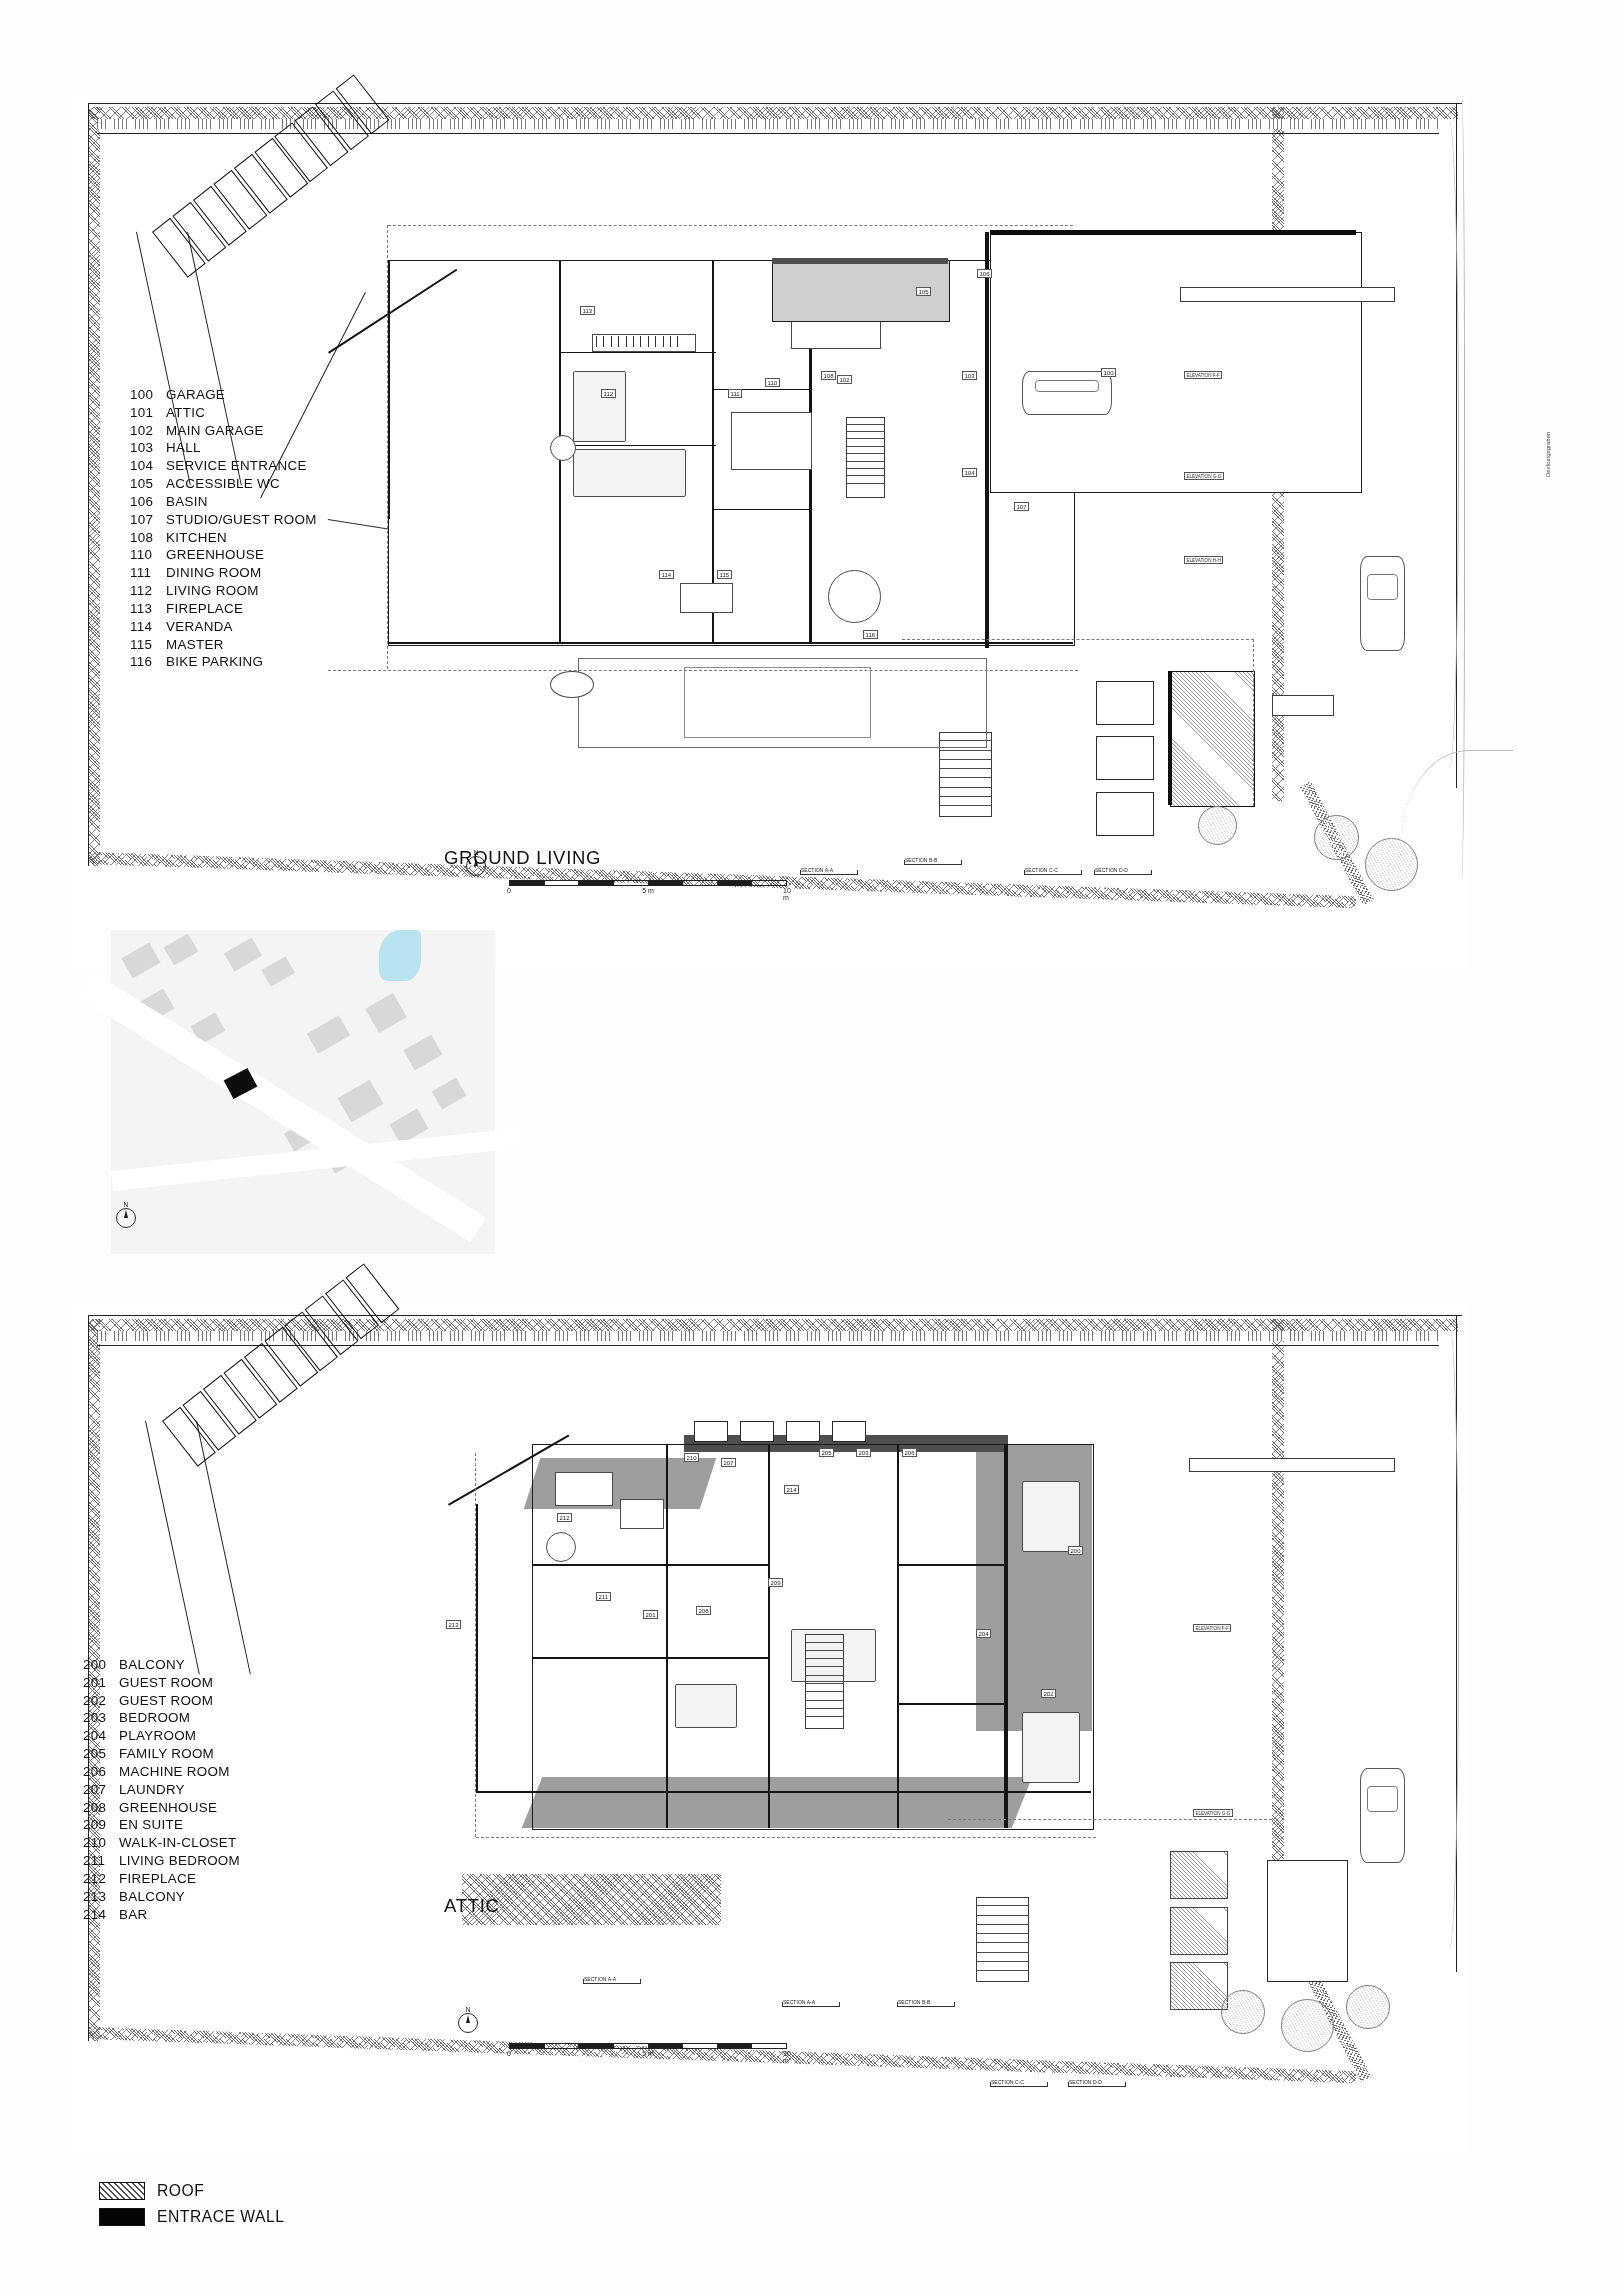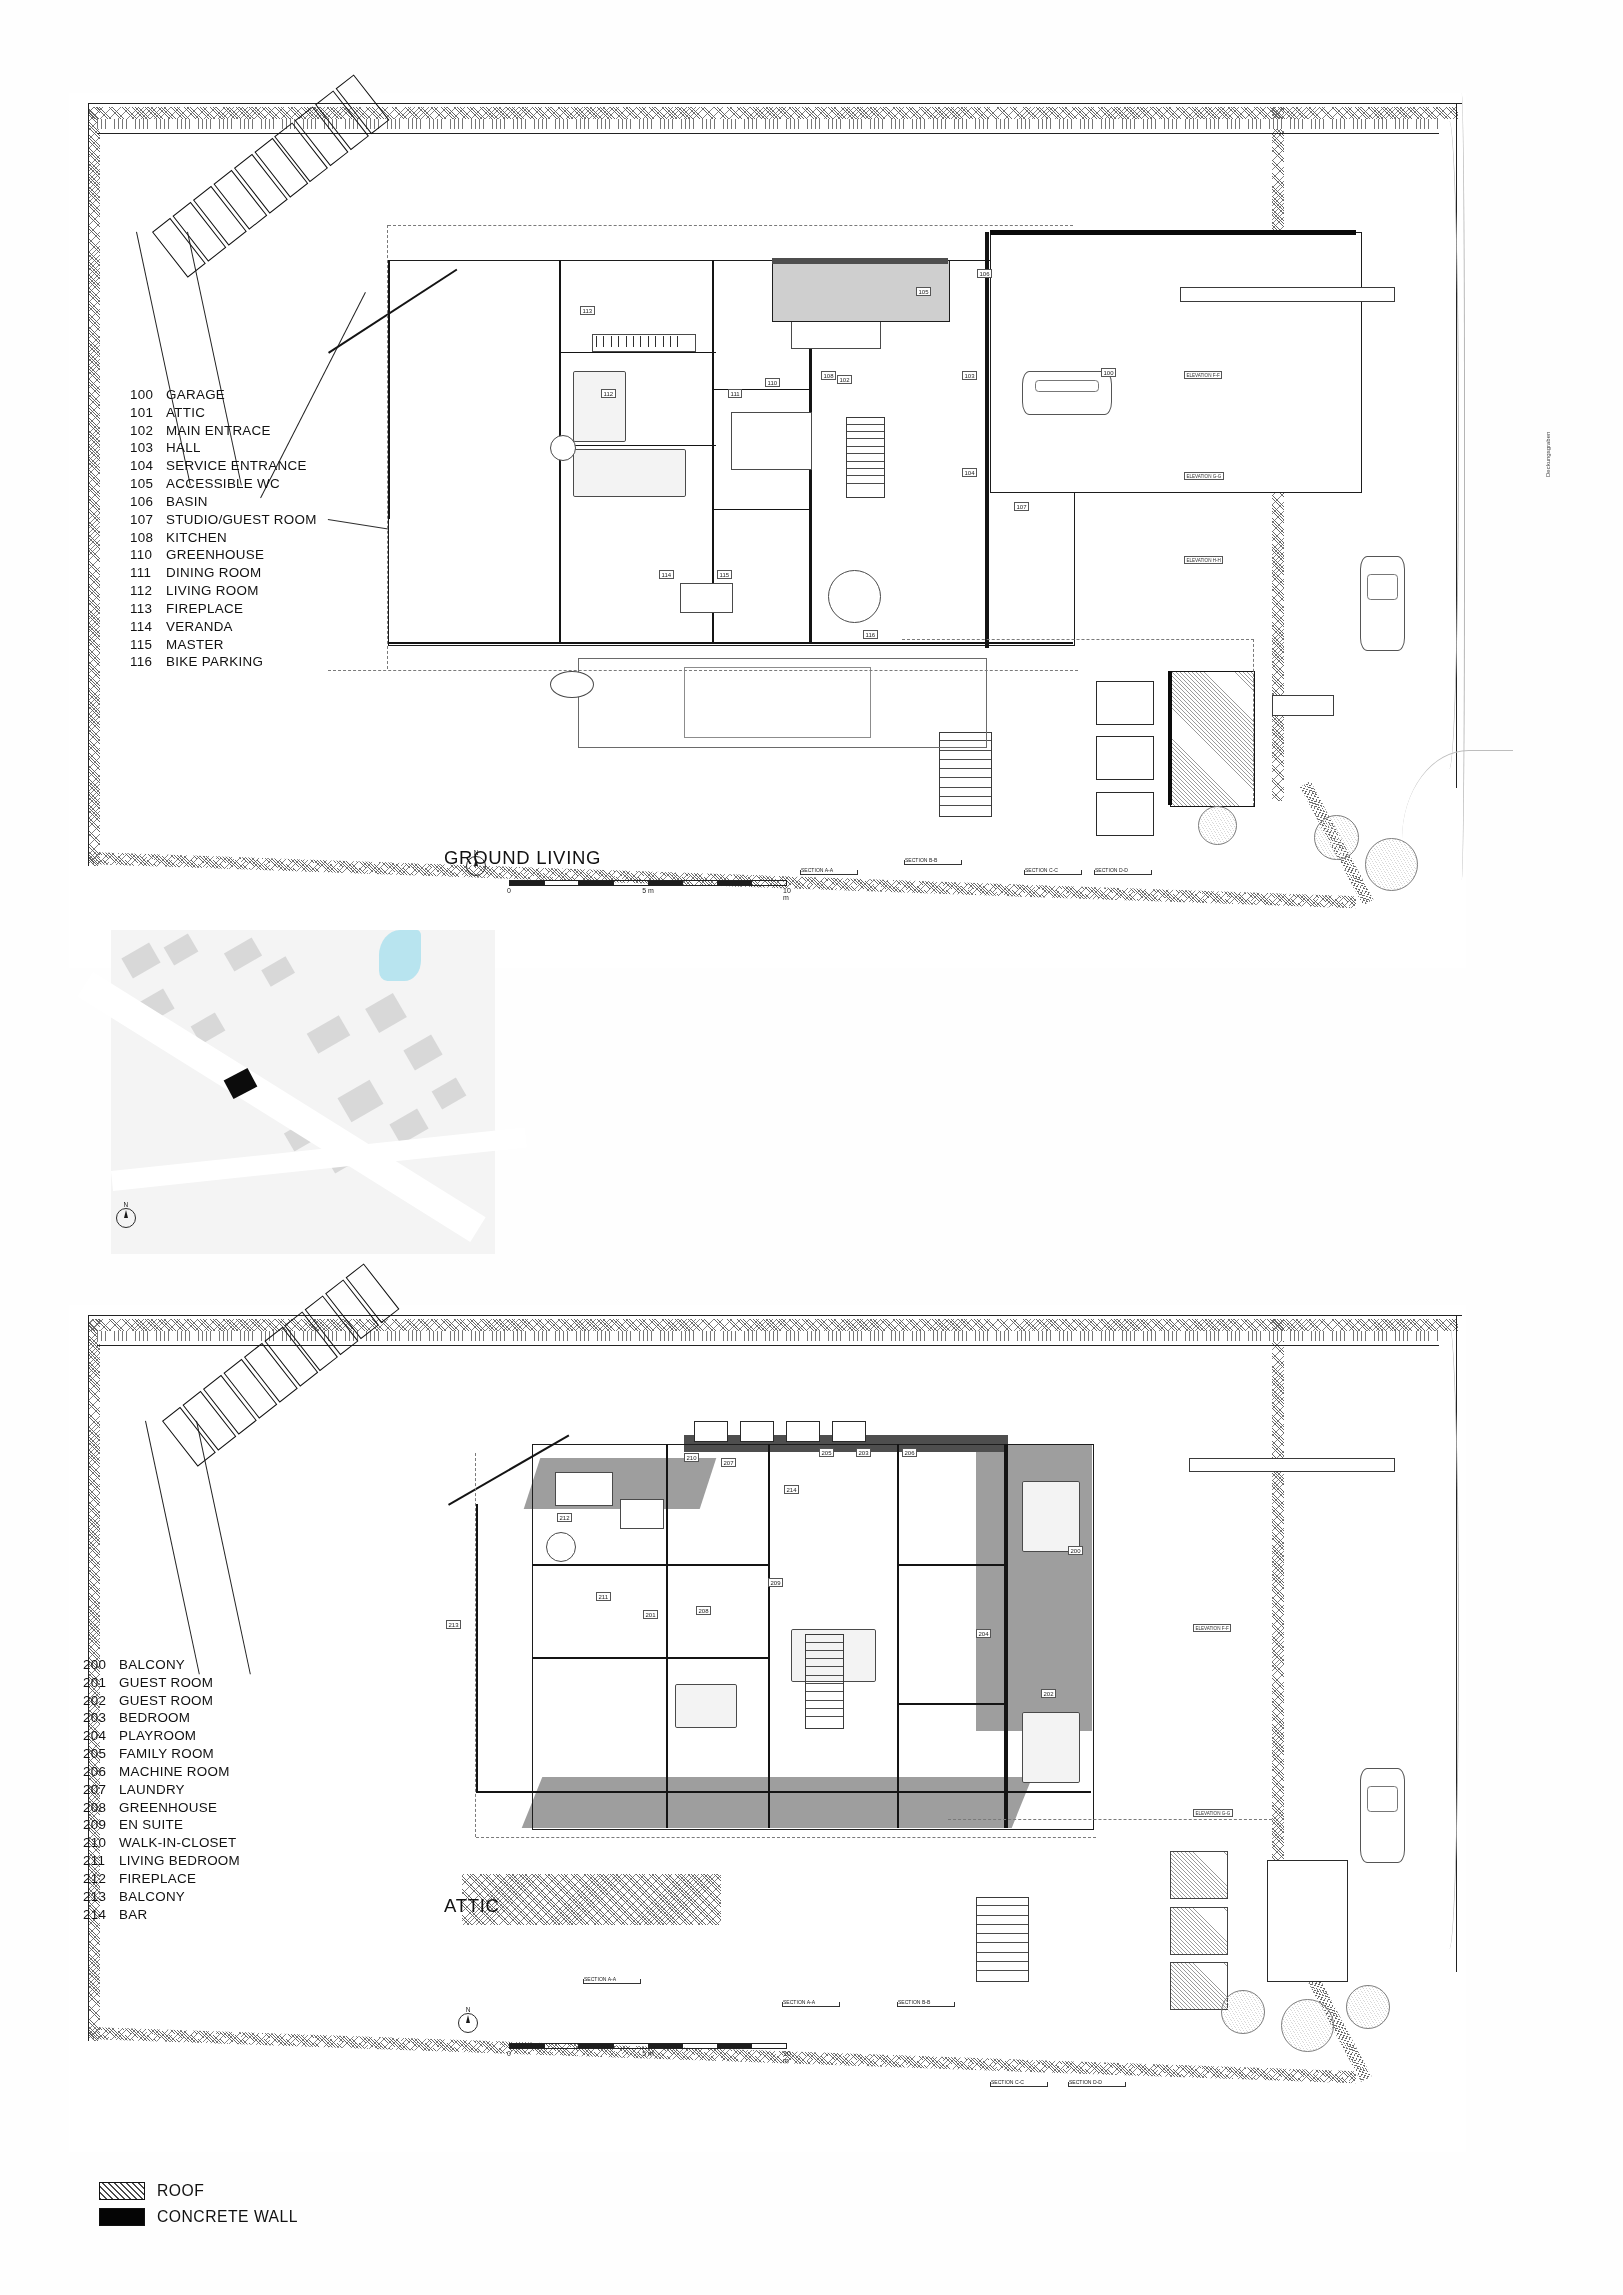--- a/index.html
+++ b/index.html
@@ -425,21 +425,21 @@
     <div class="row">
         <span class="num">100</span>
         <span>GARAGE</span>
       </div>
     <div class="row">
         <span class="num">101</span>
         <span>ATTIC</span>
       </div>
     <div class="row">
         <span class="num">102</span>
-        <span>MAIN ENTRACE</span>
+        <span>MAIN GARAGE</span>
       </div>
     <div class="row">
         <span class="num">103</span>
         <span>HALL</span>
       </div>
     <div class="row">
         <span class="num">104</span>
         <span>SERVICE ENTRANCE</span>
       </div>
     <div class="row">
@@ -736,18 +736,18 @@
 
   <div class="floor-title" style="left:444px; top:1895px;">ATTIC</div>
 
   <div class="matkey" style="left:99px; top:2182px;">
     <div class="krow">
       <span class="sw roof"></span>
       <span>ROOF</span>
     </div>
     <div class="krow">
       <span class="sw wall"></span>
-      <span>CONCRETE WALL</span>
+      <span>ENTRACE WALL</span>
     </div>
   </div>
 
 </div>
 
 
 </body></html>

